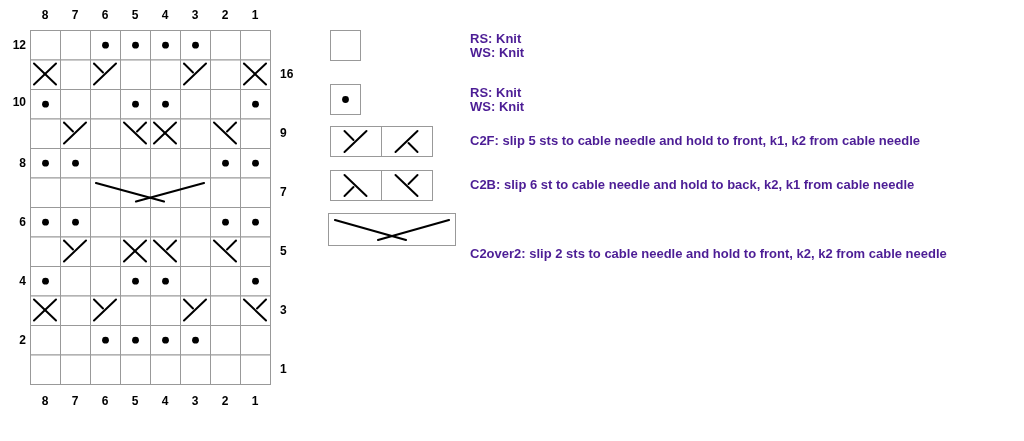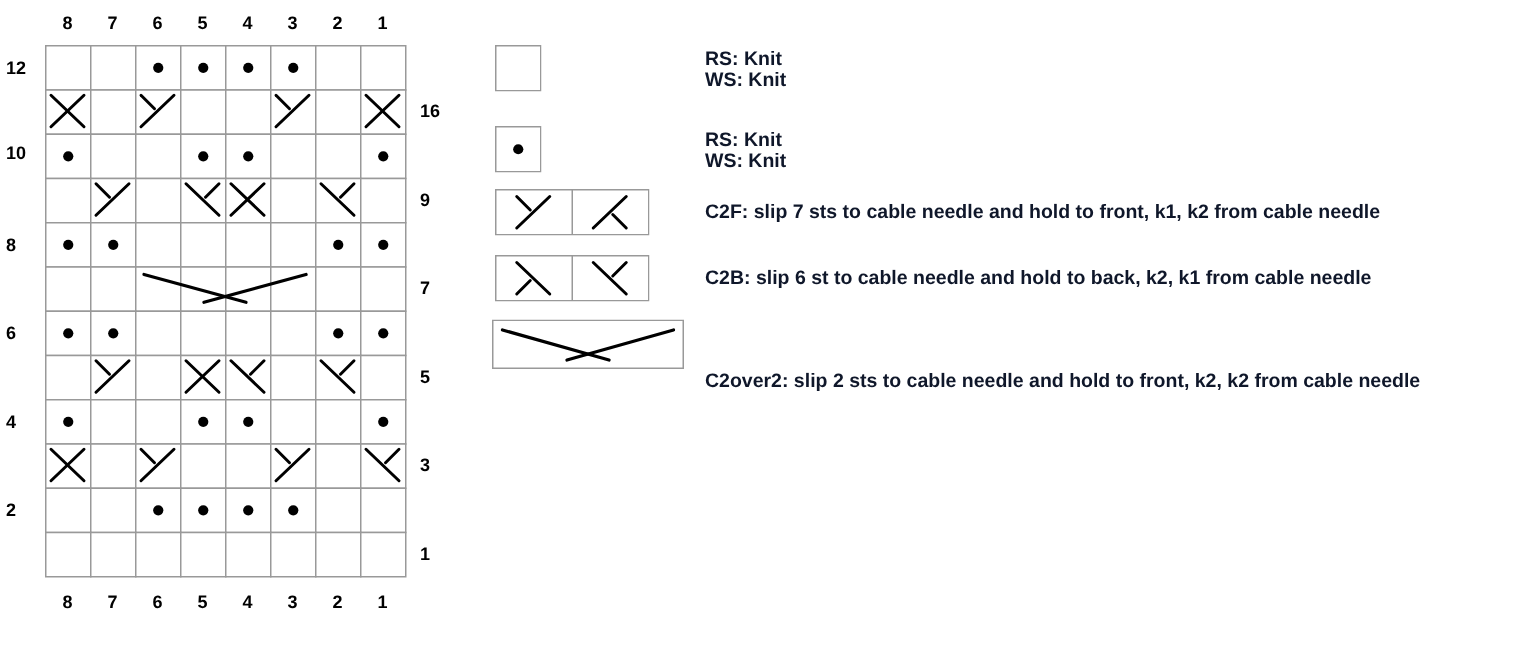--- a/index.html
+++ b/index.html
@@ -1,23 +1,23 @@
 <!DOCTYPE html>
 <html><head>
 <meta charset="utf-8">
 <style>
   html,body{margin:0;padding:0;background:#fff;}
   .page{position:relative;width:1024px;height:441px;background:#fff;overflow:hidden;font-family:"Liberation Sans",sans-serif;}
   .chart-label{position:absolute;font-size:12px;font-weight:bold;color:#000;line-height:14px;}
   .col-label{width:30px;text-align:center;}
-  .row-label-left{width:22px;text-align:left;}
+  .row-label-left{width:22px;text-align:right;}
   #legend{position:absolute;left:330px;top:0;}
   .legend-row{position:absolute;left:0;}
   .swatch{position:absolute;left:0;top:0;}
-  .legend-text{position:absolute;left:140px;font-size:13px;font-weight:bold;color:#0f172a;white-space:nowrap;line-height:14px;}
+  .legend-text{position:absolute;left:140px;font-size:13px;font-weight:bold;color:#4c1d95;white-space:nowrap;line-height:14px;}
   .two-line{top:2px;}
   .one-line{top:8px;}
   .one-line-tall{top:10px;margin-top:24px;}
 </style>
 </head>
 <body>
 
 <div class="page">
   <div id="chart">
       <svg width="242" height="356" style="position: absolute; left: 30px; top: 30px;">
@@ -232,21 +232,21 @@
     <div class="legend-row" style="top:126px">
       <div class="swatch"><svg width="103" height="31">
             <rect x="0.5" y="0.5" width="102" height="30" fill="#fff" stroke="#999999"></rect>
             <line x1="51.5" y1="0.5" x2="51.5" y2="30.5" stroke="#999999" stroke-width="1"></line>
             <line x1="14.5" y1="26" x2="36.5" y2="5" stroke="#000000" stroke-width="2" stroke-linecap="round"></line>
             <line x1="14.5" y1="5" x2="23.5" y2="14" stroke="#000000" stroke-width="2" stroke-linecap="round"></line>
             <line x1="65.5" y1="26" x2="87.5" y2="5" stroke="#000000" stroke-width="2" stroke-linecap="round"></line>
             <line x1="78.5" y1="17" x2="87.5" y2="26" stroke="#000000" stroke-width="2" stroke-linecap="round"></line>
           </svg></div>
       <div class="legend-text one-line">
-        <div>C2F: slip 7 sts to cable needle and hold to front, k1, k2 from cable needle</div>
+        <div>C2F: slip 5 sts to cable needle and hold to front, k1, k2 from cable needle</div>
       </div>
     </div>
 
     <div class="legend-row" style="top:170px">
       <div class="swatch"><svg width="103" height="31">
             <rect x="0.5" y="0.5" width="102" height="30" fill="#fff" stroke="#999999"></rect>
             <line x1="51.5" y1="0.5" x2="51.5" y2="30.5" stroke="#999999" stroke-width="1"></line>
             <line x1="14.5" y1="5" x2="36.5" y2="26" stroke="#000000" stroke-width="2" stroke-linecap="round"></line>
             <line x1="14.5" y1="26" x2="23.5" y2="17" stroke="#000000" stroke-width="2" stroke-linecap="round"></line>
             <line x1="65.5" y1="5" x2="87.5" y2="26" stroke="#000000" stroke-width="2" stroke-linecap="round"></line>

